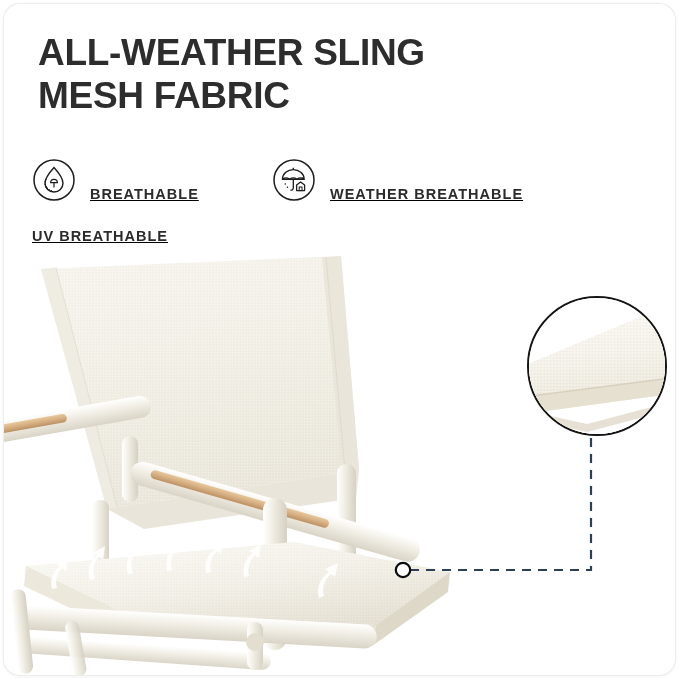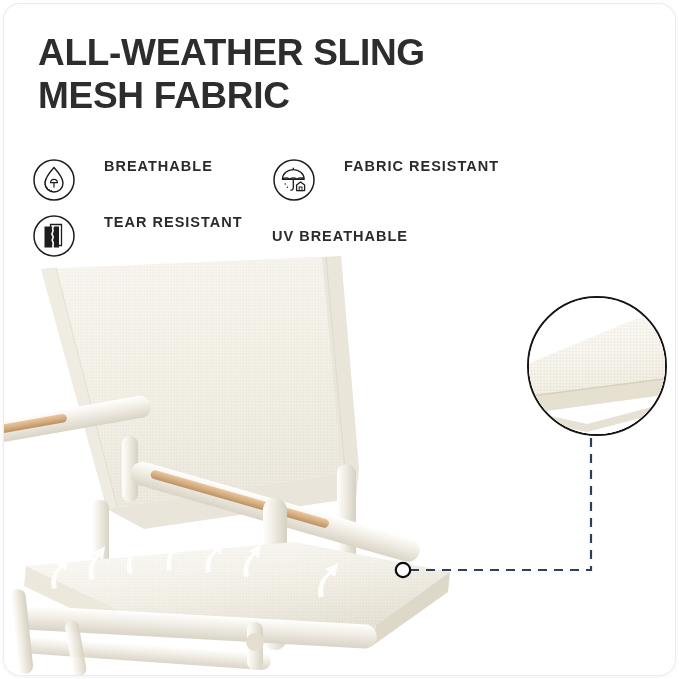--- a/index.html
+++ b/index.html
@@ -53,22 +53,23 @@
     left: 28px;
     top: 148px;
     width: 600px;
     display: grid;
     grid-template-columns: 240px 1fr;
     grid-template-rows: 56px 56px;
     align-items: center;
   }
   .feature {
     display: flex;
-    align-items: flex-start;
-    gap: 28px;
+    align-items: flex-end;
+    gap: 14px;
+    text-decoration: underline;
   }
   .feat-icon {
     width: 44px;
     height: 44px;
     flex: 0 0 44px;
     position: relative;
   }
   .feat-icon svg { display: block; }
   .feat-label {
     font-size: 14.5px;
@@ -152,34 +153,23 @@
             <path d="M21.3 21.2 L21.3 29.8 C21.3 31.5 19.9 32.6 18.4 32.0" fill="none" stroke="#1d1d1d" stroke-width="1.3"></path>
             <path d="M24.6 32.6 L24.6 27.0 L28.6 23.9 L32.6 27.0 L32.6 32.6 Z" fill="none" stroke="#1d1d1d" stroke-width="1.3" stroke-linejoin="round"></path>
             <rect x="27.2" y="29.0" width="2.8" height="3.6" fill="none" stroke="#1d1d1d" stroke-width="1.0"></rect>
             <g stroke="#1d1d1d" stroke-width="1.4" stroke-linecap="round">
               <line x1="13.2" y1="26.0" x2="13.3" y2="26.0"></line>
               <line x1="15.4" y1="29.3" x2="15.5" y2="29.3"></line>
               <line x1="30.8" y1="20.0" x2="30.9" y2="20.0"></line>
             </g>
           </svg>
         </span>
-        <span class="feat-label">FABRIC RESISTANT</span>
+        <span class="feat-label">WEATHER BREATHABLE</span>
       </div>
 
-      <div class="feature">
-        <span class="feat-icon">
-          <svg width="44" height="44" viewBox="0 0 44 44">
-            <circle cx="22" cy="22" r="20" fill="none" stroke="#1d1d1d" stroke-width="1.5"></circle>
-            <path d="M18.5 10.5 L29.5 10.5 L29.5 31.5 L18.5 31.5 Z" fill="none" stroke="#1d1d1d" stroke-width="1.3"></path>
-            <path d="M12.5 12.5 L27.0 12.5 L27.0 33.5 L12.5 33.5 Z" fill="#1d1d1d"></path>
-            <path d="M21.2 12.5 C19.2 15.0 22.6 16.4 20.4 18.7 C18.3 21.0 22.9 22.2 20.7 24.6 C18.6 27.0 22.8 28.3 21.0 30.6 L21.0 33.5" fill="none" stroke="#ffffff" stroke-width="1.7" stroke-linecap="round" stroke-linejoin="round"></path>
-          </svg>
-        </span>
-        <span class="feat-label">TEAR RESISTANT</span>
-      </div>
 
       <div class="feature">
         <span class="feat-label">UV BREATHABLE</span>
       </div>
 
     </div>
 
     <div class="photo">
       <svg width="671" height="425" viewBox="0 0 671 425">
         <defs>

